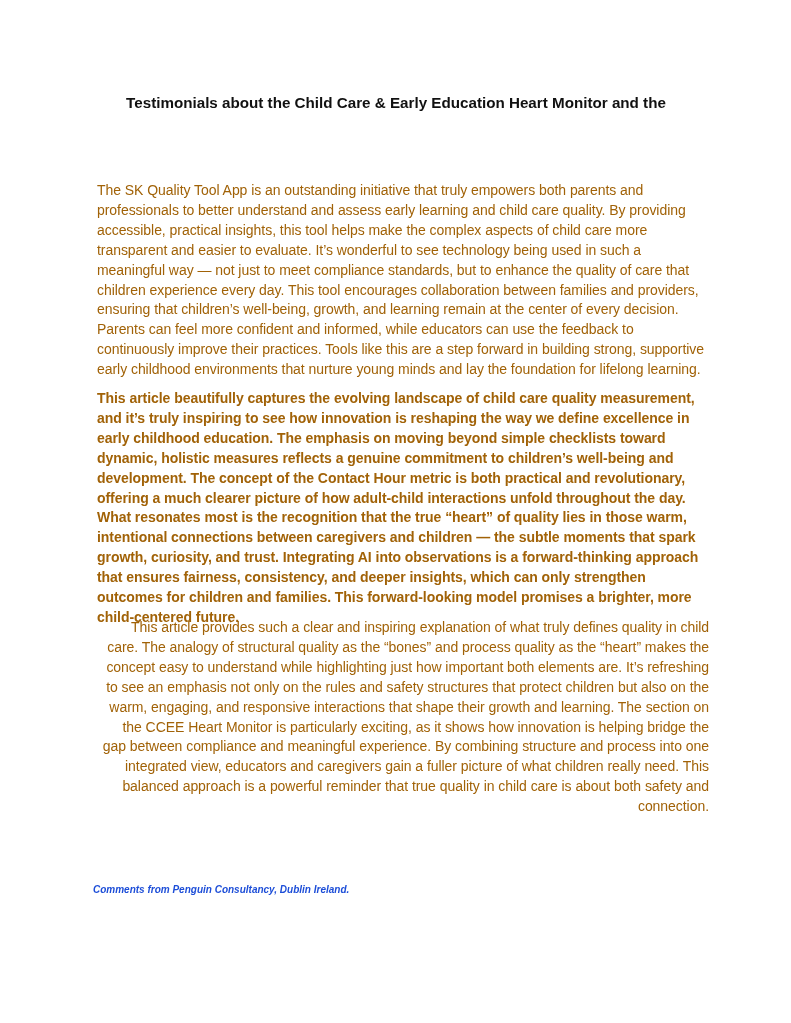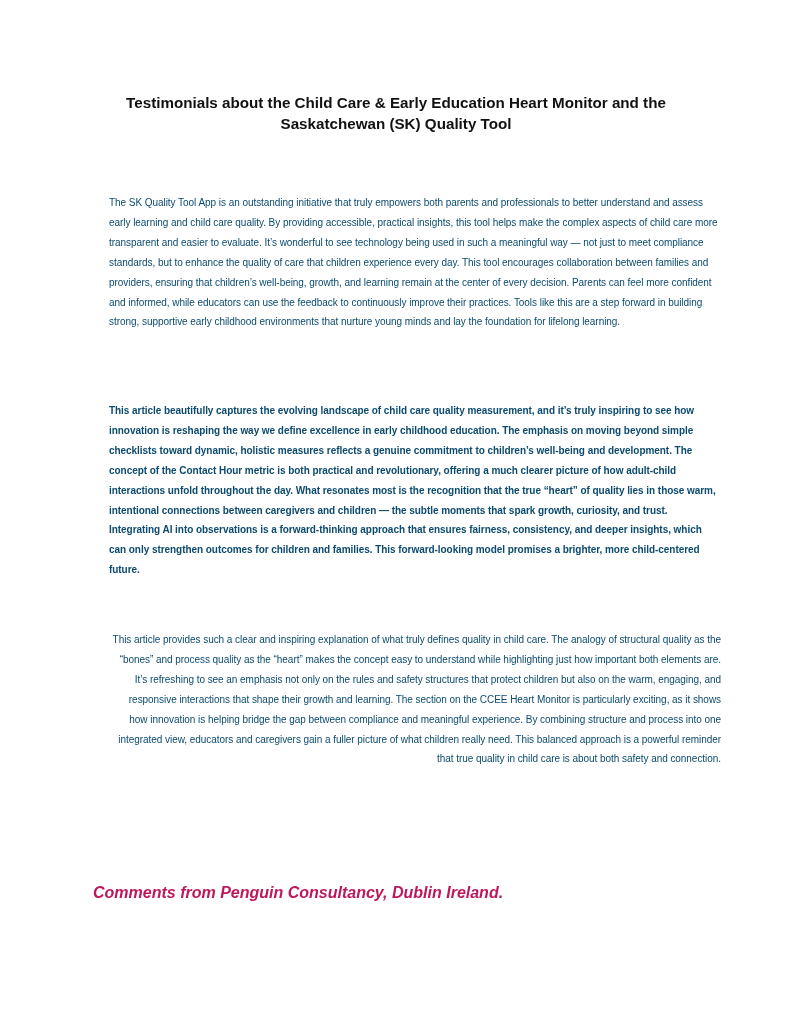--- a/index.html
+++ b/index.html
@@ -31,47 +31,46 @@
       font-weight: bold;
       font-size: 15.2px;
       line-height: 21px;
       color: #111111;
       margin: 0;
     }
     .body-text {
       position: absolute;
       left: 93px;
       width: 612px;
-      font-size: 10px;
+      font-size: 14px;
       line-height: 19.9px;
-      color: #0c4a6e;
-      margin: 16px;
+      color: #a16207;
+      margin: 4px;
       letter-spacing: -0.05px;
     }
     #p1 { top: 177px; }
     #p2 { top: 385px; font-weight: bold; }
     #p3 { top: 614px; text-align: right; }
     .signature {
       position: absolute;
       left: 93px;
       top: 884px;
-      font-size: 16px;
+      font-size: 10px;
       font-weight: bold;
       font-style: italic;
-      color: #be185d;
+      color: #1d4ed8;
       margin: 0;
     }
   </style>
 </head>
 <body>
 
 <div class="page">
   <h1 class="title">
     <span>Testimonials about the Child Care &amp; Early Education Heart Monitor and the</span><br>
-    <span>Saskatchewan (SK) Quality Tool</span>
   </h1>
 
   <p id="p1" class="body-text">The SK Quality Tool App is an outstanding initiative that truly empowers both parents and professionals to better understand and assess early learning and child care quality. By providing accessible, practical insights, this tool helps make the complex aspects of child care more transparent and easier to evaluate. It’s wonderful to see technology being used in such a meaningful way — not just to meet compliance standards, but to enhance the quality of care that children experience every day. This tool encourages collaboration between families and providers, ensuring that children’s well-being, growth, and learning remain at the center of every decision. Parents can feel more confident and informed, while educators can use the feedback to continuously improve their practices. Tools like this are a step forward in building strong, supportive early childhood environments that nurture young minds and lay the foundation for lifelong learning.</p>
   <p id="p2" class="body-text">This article beautifully captures the evolving landscape of child care quality measurement, and it’s truly inspiring to see how innovation is reshaping the way we define excellence in early childhood education. The emphasis on moving beyond simple checklists toward dynamic, holistic measures reflects a genuine commitment to children’s well-being and development. The concept of the Contact Hour metric is both practical and revolutionary, offering a much clearer picture of how adult-child interactions unfold throughout the day. What resonates most is the recognition that the true “heart” of quality lies in those warm, intentional connections between caregivers and children — the subtle moments that spark growth, curiosity, and trust. Integrating AI into observations is a forward-thinking approach that ensures fairness, consistency, and deeper insights, which can only strengthen outcomes for children and families. This forward-looking model promises a brighter, more child-centered future.</p>
   <p id="p3" class="body-text">This article provides such a clear and inspiring explanation of what truly defines quality in child care. The analogy of structural quality as the “bones” and process quality as the “heart” makes the concept easy to understand while highlighting just how important both elements are. It’s refreshing to see an emphasis not only on the rules and safety structures that protect children but also on the warm, engaging, and responsive interactions that shape their growth and learning. The section on the CCEE Heart Monitor is particularly exciting, as it shows how innovation is helping bridge the gap between compliance and meaningful experience. By combining structure and process into one integrated view, educators and caregivers gain a fuller picture of what children really need. This balanced approach is a powerful reminder that true quality in child care is about both safety and connection.</p>
 
   <p class="signature">Comments from Penguin Consultancy, Dublin Ireland.</p>
 </div>
 
 </body></html>

